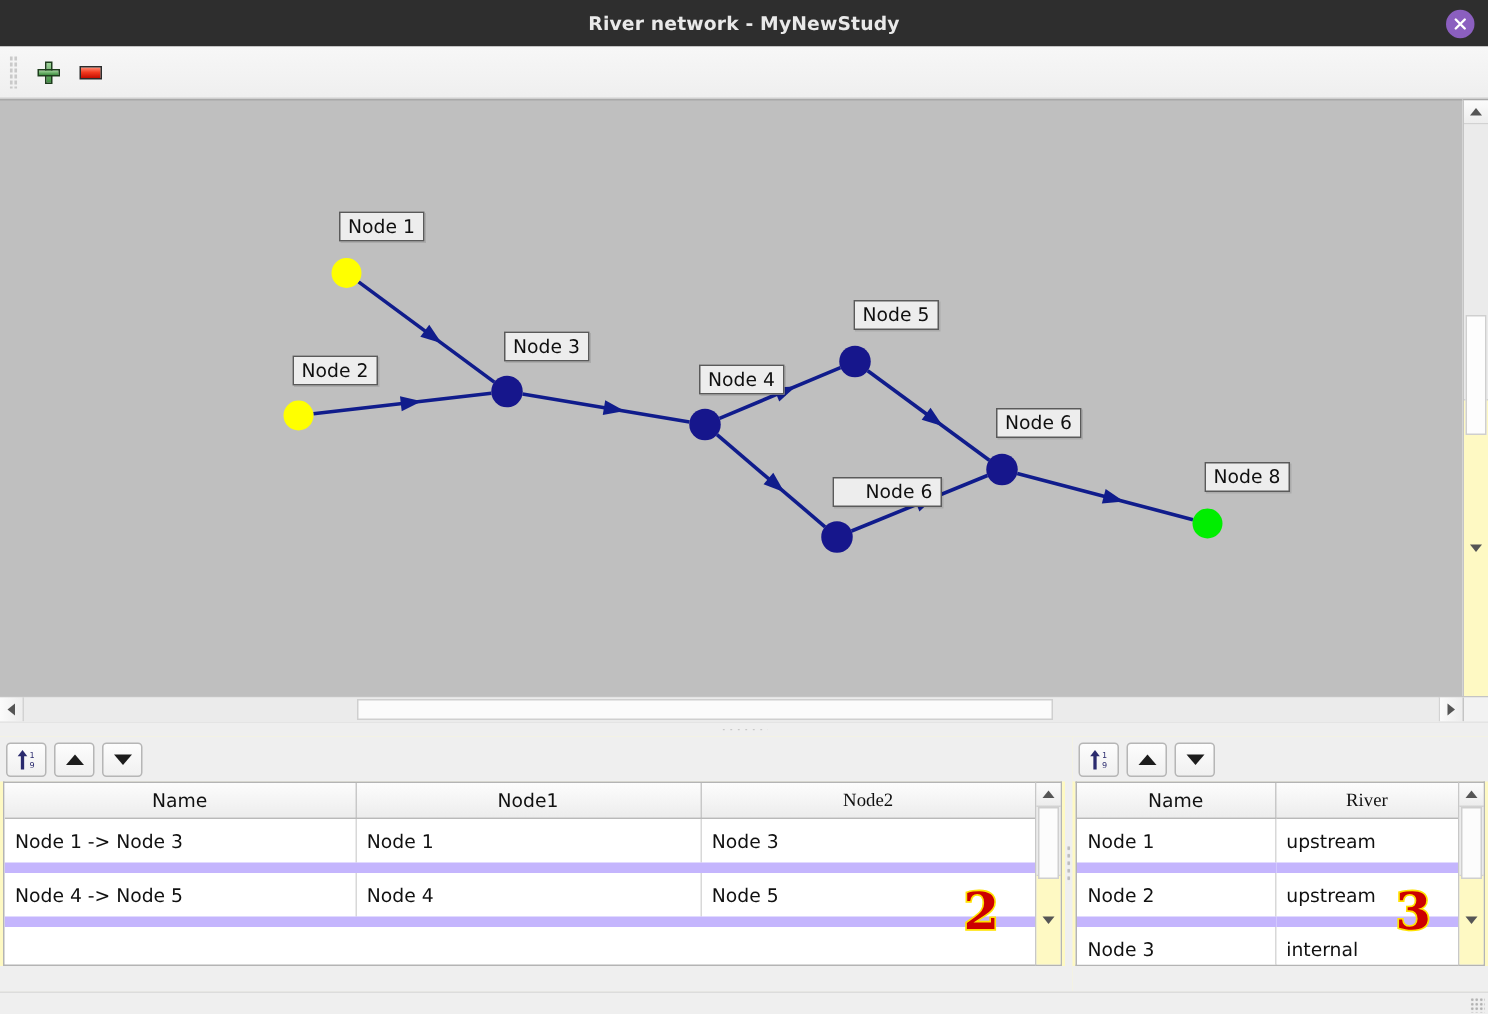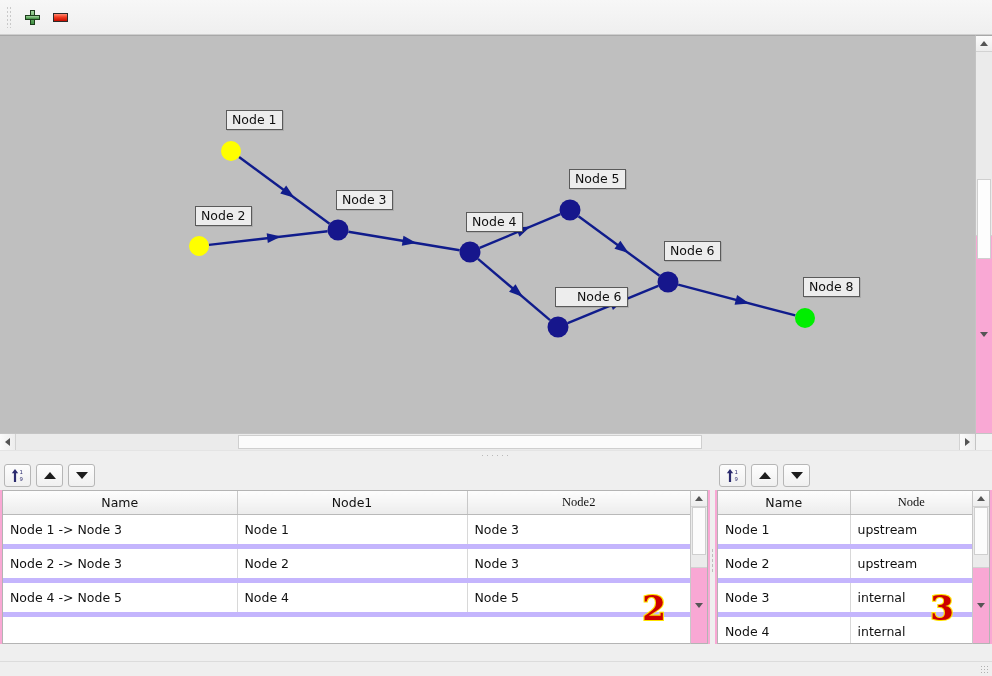--- a/index.html
+++ b/index.html
@@ -240,21 +240,21 @@
     height: 3px;
     background-image: radial-gradient(#b9b9b9 0.8px, transparent 0.9px);
     background-size: 5px 3px;
   }
 
   
   .bottom {
     flex: 1 1 auto;
     display: flex;
     min-height: 0;
-    background: #f9a8d4;
+    background: #fef9c3;
   }
   .pane {
     display: flex;
     flex-direction: column;
     min-width: 0;
   }
   .pane.left { flex: 0 0 710px; }
   .pane.vsplit {
     flex: 0 0 5px;
     background: #efefef;
@@ -335,21 +335,21 @@
     font-weight: normal;
     font-size: 12.5px;
     color: #111;
     height: 23px;
     text-align: center;
     padding: 0;
   }
   table.grid th:last-child { border-right: none; font-family: Liberation Serif, serif; }
   table.grid td {
     border-right: 1px solid #d8d8d8;
-    border-bottom: 5px solid #c4b5fd;
+    border-bottom: 7px solid #c4b5fd;
     height: 29px;
     padding: 0 0 0 7px;
     font-size: 12.5px;
     color: #111;
     background: #ffffff;
     white-space: nowrap;
     overflow: hidden;
     text-overflow: ellipsis;
   }
   table.grid td:last-child { border-right: none; }
@@ -389,20 +389,28 @@
     width: 10px; height: 10px;
     background-image: radial-gradient(#b0b0b0 0.8px, transparent 0.9px);
     background-size: 3px 3px;
   }
 </style>
 </head>
 <body>
 
 <div class="window">
 
+  <div class="titlebar">
+    <div class="title">River network - MyNewStudy</div>
+    <div class="close-btn">
+      <svg width="11" height="11" viewBox="0 0 11 11">
+        <path d="M2.5 2.5 L8.5 8.5 M8.5 2.5 L2.5 8.5" stroke="#ffffff" stroke-width="1.6" stroke-linecap="round"></path>
+      </svg>
+    </div>
+  </div>
 
   <div class="toolbar">
     <div class="grip"></div>
     <div class="tb-btn">
       <span class="plus-icon"></span>
     </div>
     <div class="tb-btn">
       <span class="rect-icon"></span>
     </div>
   </div>
@@ -522,25 +530,20 @@
                   <th>Node2</th>
                 </tr>
               </thead>
             <tbody id="reaches-body">
                 <tr>
                   <td>Node 1 -&gt; Node 3</td>
                   <td>Node 1</td>
                   <td>Node 3</td>
                 </tr>
                 <tr>
-                  <td>Node 2 -&gt; Node 3</td>
-                  <td>Node 2</td>
-                  <td>Node 3</td>
-                </tr>
-                <tr>
                   <td>Node 4 -&gt; Node 5</td>
                   <td>Node 4</td>
                   <td>Node 5</td>
                 </tr>
               </tbody>
           </table>
         </div>
         <div class="tbl-vscroll">
           <div class="sb-btn">
             <span class="tri tri-up"></span>
@@ -582,21 +585,21 @@
       <div class="table-wrap">
         <div class="table-box">
           <table class="grid">
             <colgroup>
                 <col style="width:132px">
                 <col>
               </colgroup>
             <thead>
                 <tr id="nodes-head">
                   <th>Name</th>
-                  <th>Node</th>
+                  <th>River</th>
                 </tr>
               </thead>
             <tbody id="nodes-body">
                 <tr>
                   <td>Node 1</td>
                   <td>upstream</td>
                 </tr>
                 <tr>
                   <td>Node 2</td>
                   <td>upstream</td>

